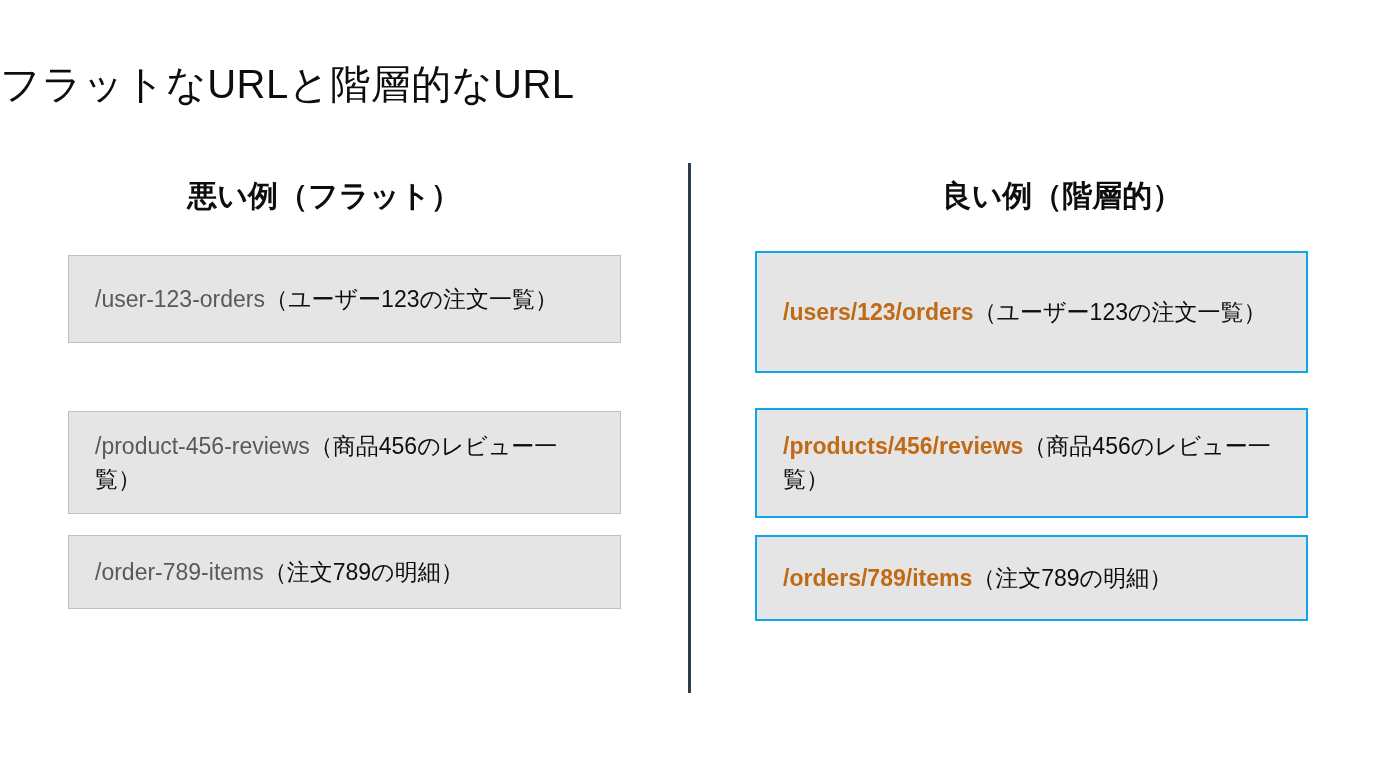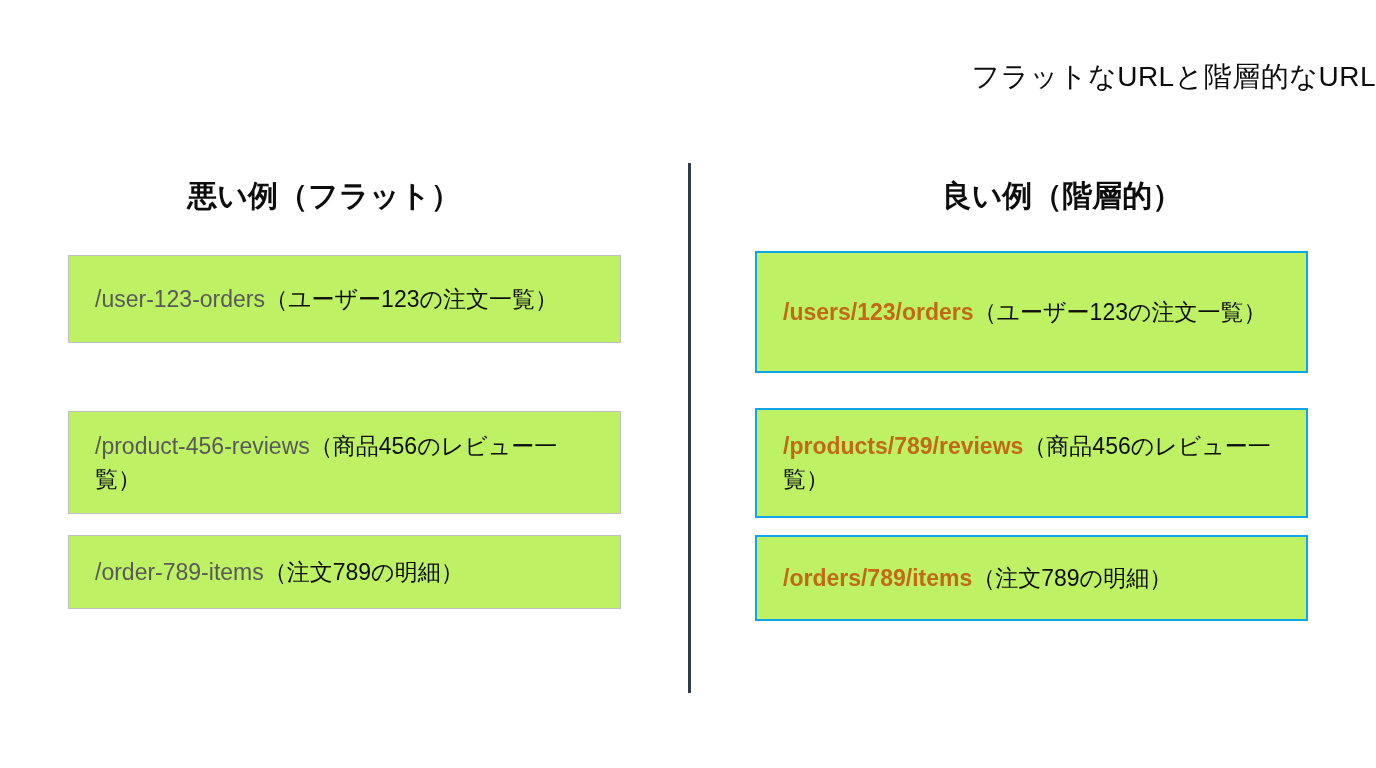--- a/index.html
+++ b/index.html
@@ -20,22 +20,22 @@
     width: 1376px;
     height: 768px;
   }
 
   
   .slide-title {
     position: absolute;
     left: 0;
     top: 60px;
     width: 1376px;
-    text-align: right;
-    font-size: 28px;
+    text-align: left;
+    font-size: 40px;
     font-weight: 400;
     color: #0d0d0d;
     letter-spacing: 0.5px;
     line-height: 1.2;
   }
 
   
   .divider {
     position: absolute;
     left: 688px;
@@ -63,21 +63,21 @@
     color: #0d0d0d;
     line-height: 1.2;
   }
   .column.left  .column-header { padding-right: 40px; box-sizing: border-box; }
   .column.right .column-header { padding-left: 60px;  box-sizing: border-box; }
 
   
   .url-box {
     position: absolute;
     box-sizing: border-box;
-    background: #bef264;
+    background: #e5e5e5;
     display: flex;
     align-items: center;
   }
   .url-box .inner {
     padding: 0 26px;
     width: 100%;
     box-sizing: border-box;
   }
 
   .column.left .url-box {
@@ -156,21 +156,21 @@
     <div class="column-header">良い例（階層的）</div>
 
     <div class="url-box box-1">
       <div class="inner">
         <div class="url-line"><span class="path-hier">/users/123/orders</span><span class="desc">（ユーザー123の注文一覧）</span></div>
       </div>
     </div>
 
     <div class="url-box box-2">
       <div class="inner">
-        <div class="url-line"><span class="path-hier">/products/789/reviews</span><span class="desc">（商品456のレビュー一覧）</span></div>
+        <div class="url-line"><span class="path-hier">/products/456/reviews</span><span class="desc">（商品456のレビュー一覧）</span></div>
       </div>
     </div>
 
     <div class="url-box box-3">
       <div class="inner">
         <div class="url-line"><span class="path-hier">/orders/789/items</span><span class="desc">（注文789の明細）</span></div>
       </div>
     </div>
 
   </div>

